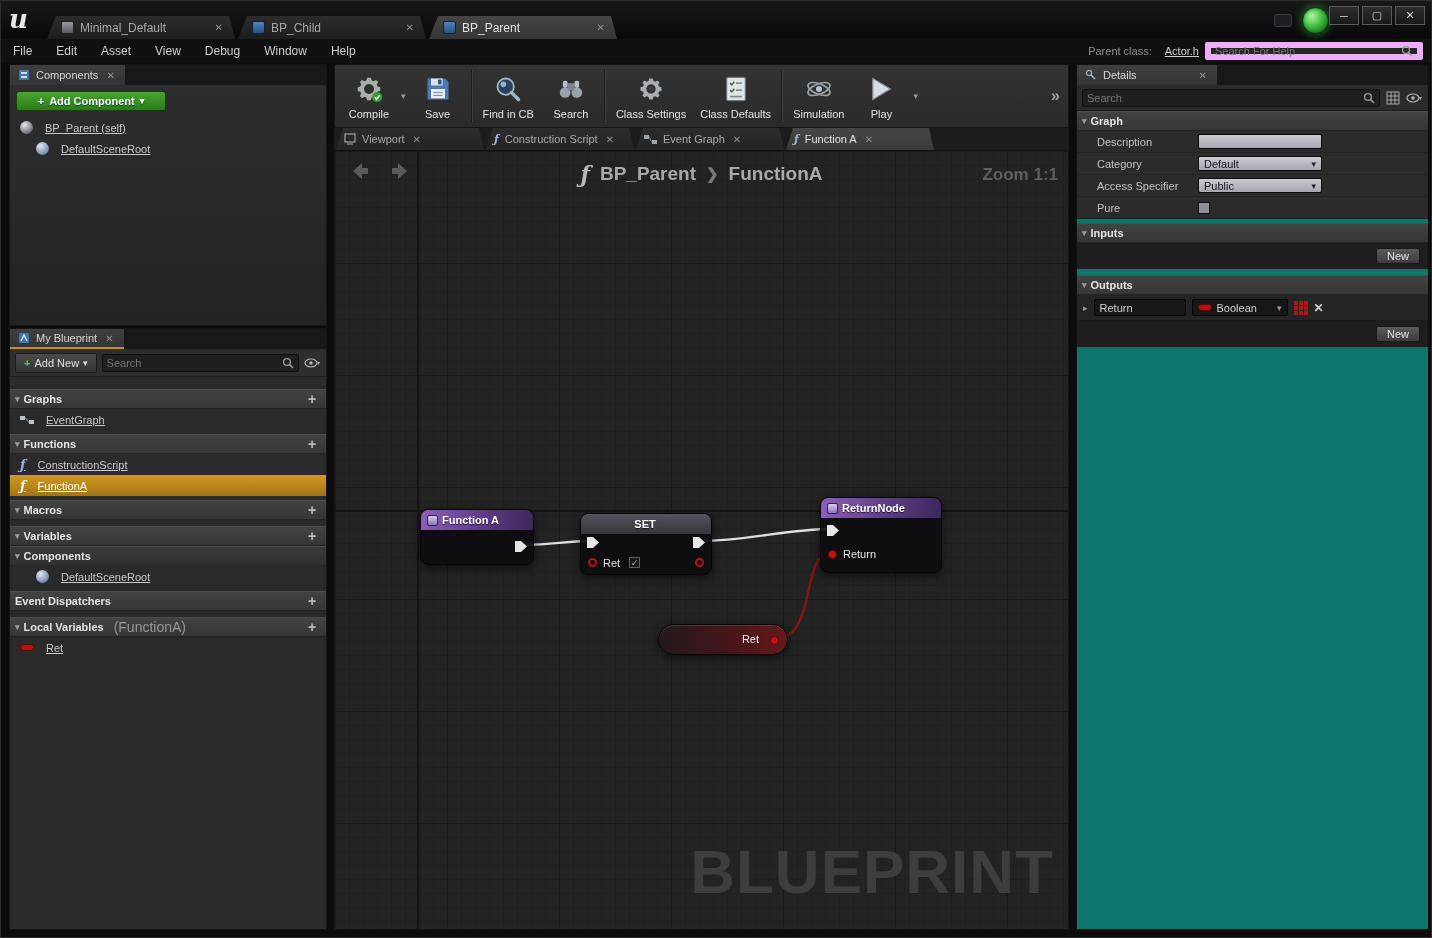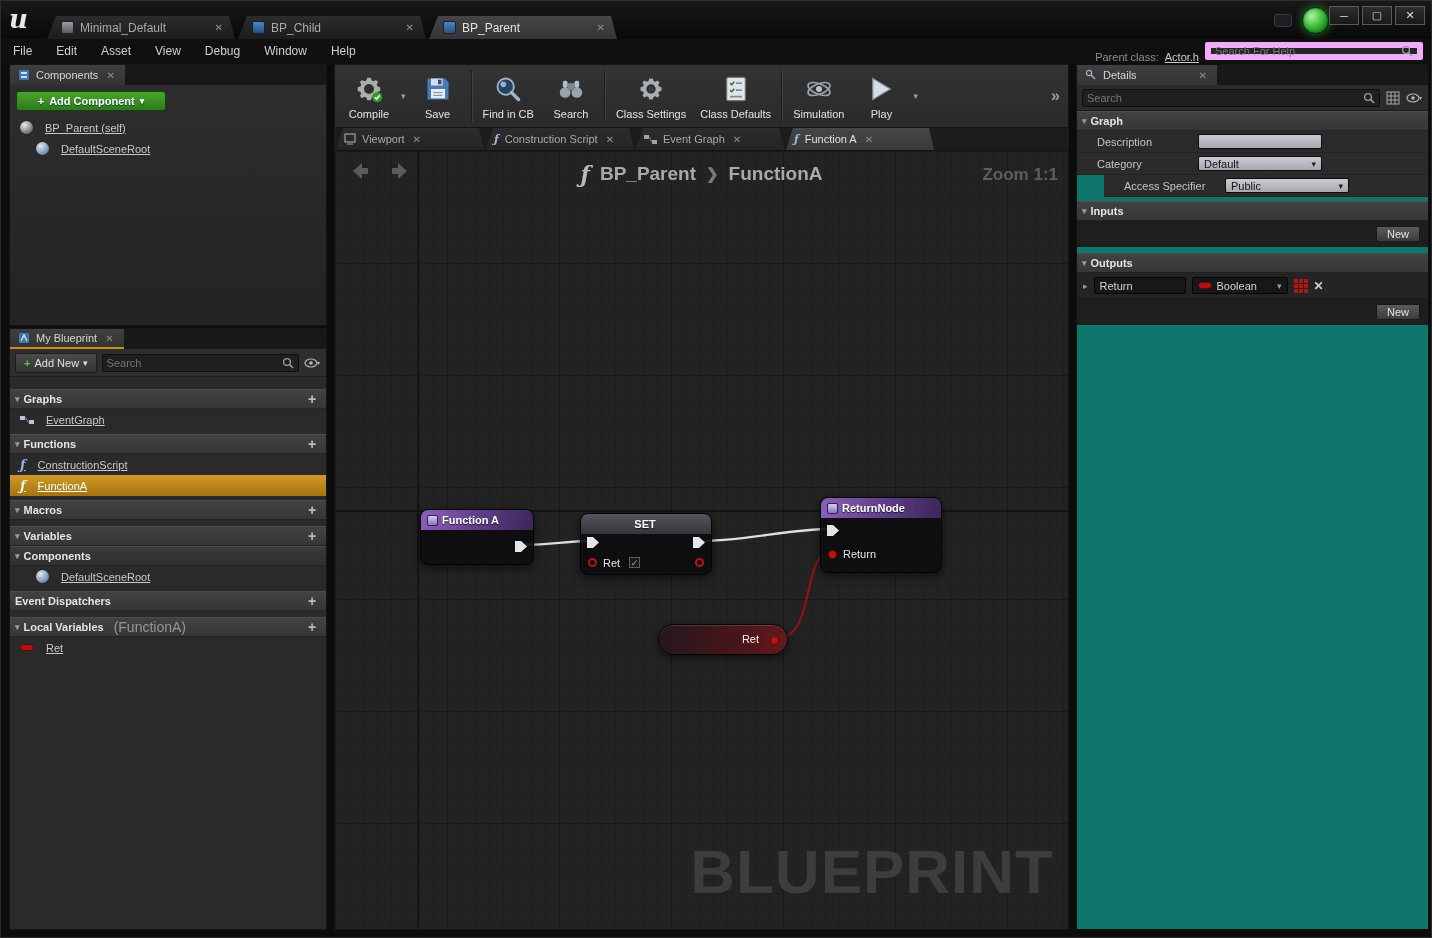--- a/index.html
+++ b/index.html
@@ -30,21 +30,21 @@
                background:radial-gradient(circle at 35% 32%, #aaf7a0, #2fae2f 55%, #0b4d0b 100%);
                box-shadow:0 0 8px rgba(60,220,60,.55), inset 0 0 3px #063; border:1px solid #0a3a0a; }
   .winctrls { position:absolute; right:6px; top:5px; display:flex; gap:3px; }
   .winbtn { width:30px; height:19px; background:linear-gradient(#2e2e2e,#191919); border:1px solid #5a5a5a;
             color:#ddd; font-size:11px; display:flex; align-items:center; justify-content:center; }
 
   
   .menubar { position:absolute; left:0; top:38px; width:100%; height:24px; background:#101010;
              display:flex; align-items:center; }
   .menu-item { padding:0 12px; line-height:24px; color:#cfcfcf; font-size:12px; }
-  .menu-right { position:absolute; right:232px; top:0; height:24px; display:flex; align-items:flex-end; gap:6px; }
+  .menu-right { position:absolute; right:232px; top:0; height:24px; display:flex; align-items:center; gap:13px; }
   .parent-class-label { color:#8f8f8f; font-size:11px; }
   .parent-class-link { color:#cdcdcd; font-size:11px; text-decoration:underline; }
   .help-search { position:absolute; right:8px; top:3px; width:218px; height:18px; background:#262626;
                  border:6px solid #f0abfc; border-radius:2px; display:flex; align-items:center; padding:0 4px; }
   .help-search input { flex:1; background:transparent; border:0; outline:0; color:#bbb; font-size:11px;
                        font-family:"Liberation Sans",sans-serif; }
 
   
   .panel { position:absolute; background:#2b2b2b; border:1px solid #151515; }
   .tabstrip { height:20px; background:#181818; display:flex; align-items:flex-end; }
@@ -587,27 +587,31 @@
       <span>Description</span>
       <input class="lite-input pval" style="">
     </div>
     <div class="prop-row" style="position:relative;">
       <span>Category</span>
       <div class="lite pval">
         <span>Default</span>
         <span class="caret">▾</span>
       </div>
     </div>
-    <div class="prop-row" style="position:relative;margin-left:27px;">
+    <div class="prop-row" style="position:relative;">
       <span>Access Specifier</span>
       <div class="lite pval">
         <span>Public</span>
         <span class="caret">▾</span>
       </div>
     </div>
+    <div class="prop-row" style="position:relative;">
+      <span>Pure</span>
+      <span class="pure-box pval"></span>
+    </div>
 
     <div class="sect" style="margin-top:4px;">
       <span class="tri">▾</span>
       <span>Inputs</span>
     </div>
     <div class="new-row">
       <span class="newbtn">New</span>
     </div>
 
     <div class="sect" style="margin-top:6px;">

